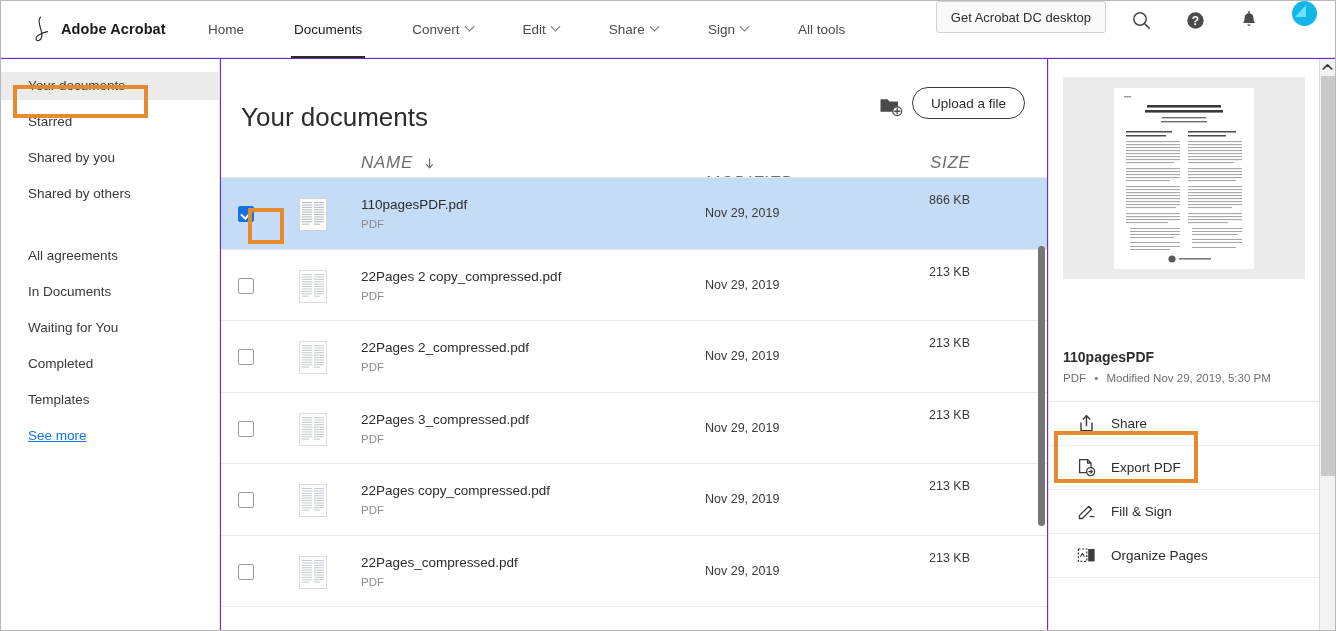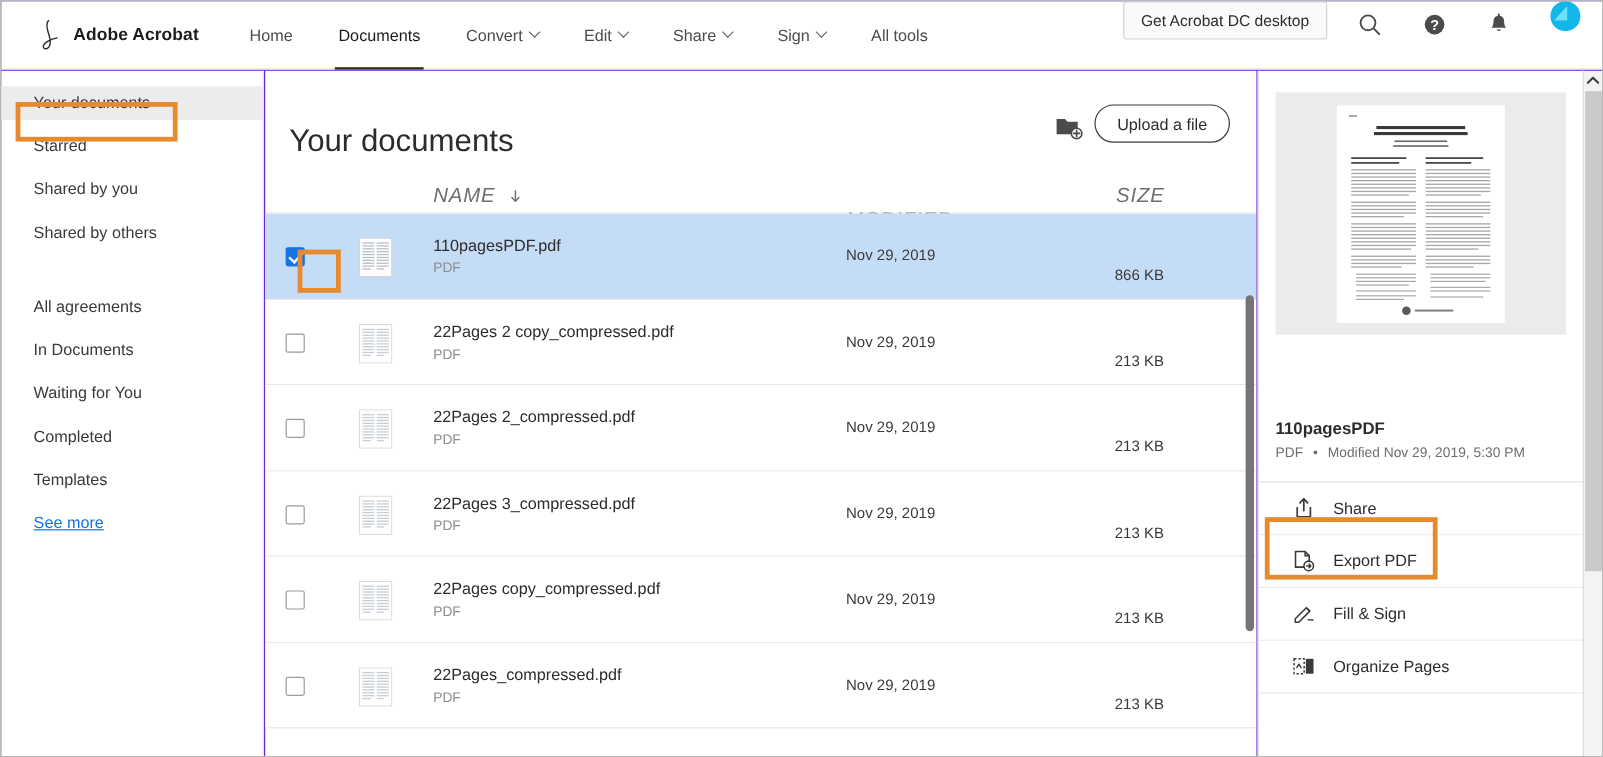--- a/index.html
+++ b/index.html
@@ -31,21 +31,21 @@
     display: flex; align-items: center; gap: 12px;
     height: 32px;
   }
   #brand .logo { width: 22px; height: 26px; display:block; }
   #brand .brandtext {
     font-size: 14.5px; font-weight: bold; color: #1b1b1b;
     letter-spacing: .1px; white-space: nowrap;
   }
   #mainmenu {
     position: absolute; left: 190px; top: 0;
-    height: 57px; display: flex; align-items: center; gap: 4px;
+    height: 57px; display: flex; align-items: center; gap: 16px;
   }
   .navitem {
     position: relative;
     height: 57px; display: flex; align-items: center;
     padding: 0 17px;
     font-size: 13.5px; color: #4b4b4b;
     white-space: nowrap; cursor: pointer;
   }
   .navitem.active { color: #1b1b1b; }
   .navitem.active::after {
@@ -203,21 +203,21 @@
   }
   .row .ftype {
     position: absolute; left: 140px; top: 40px;
     font-size: 11.5px; color: #8d8d8d;
   }
   .row .fmod {
     position: absolute; left: 484px; top: 28px;
     font-size: 12.5px; color: #3a3a3a; white-space: nowrap;
   }
   .row .fsize {
-    position: absolute; left: 693px; top: 44px;
+    position: absolute; left: 693px; top: 15px;
     width: 56px; text-align: right;
     font-size: 12.5px; color: #3a3a3a; white-space: nowrap;
   }
   #inner-scroll {
     position: absolute; right: 2px; top: 68px;
     width: 7px; height: 280px;
     background: #757575; border-radius: 4px;
     cursor: pointer; z-index: 5;
   }
 

